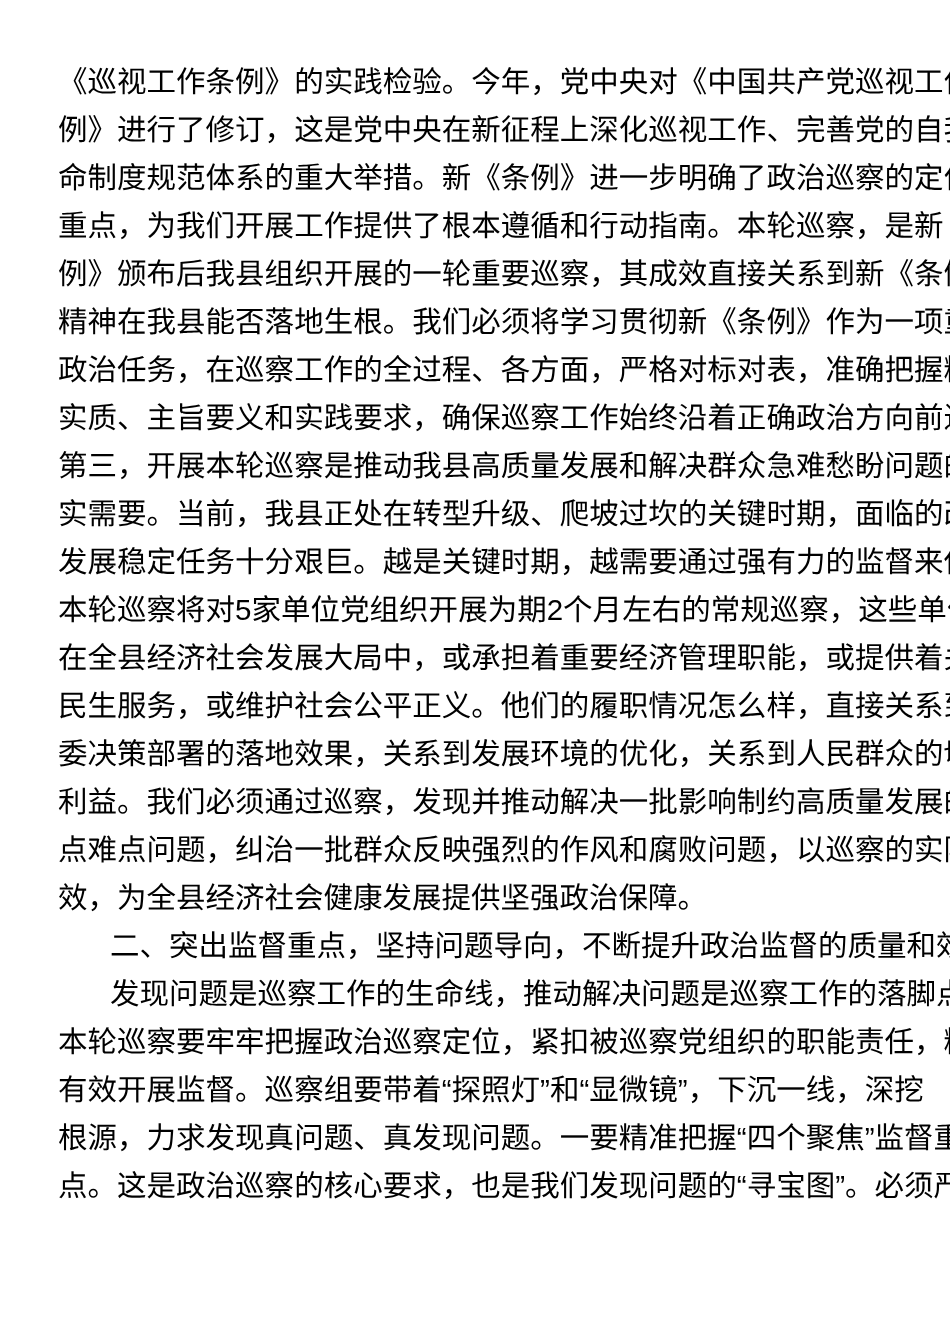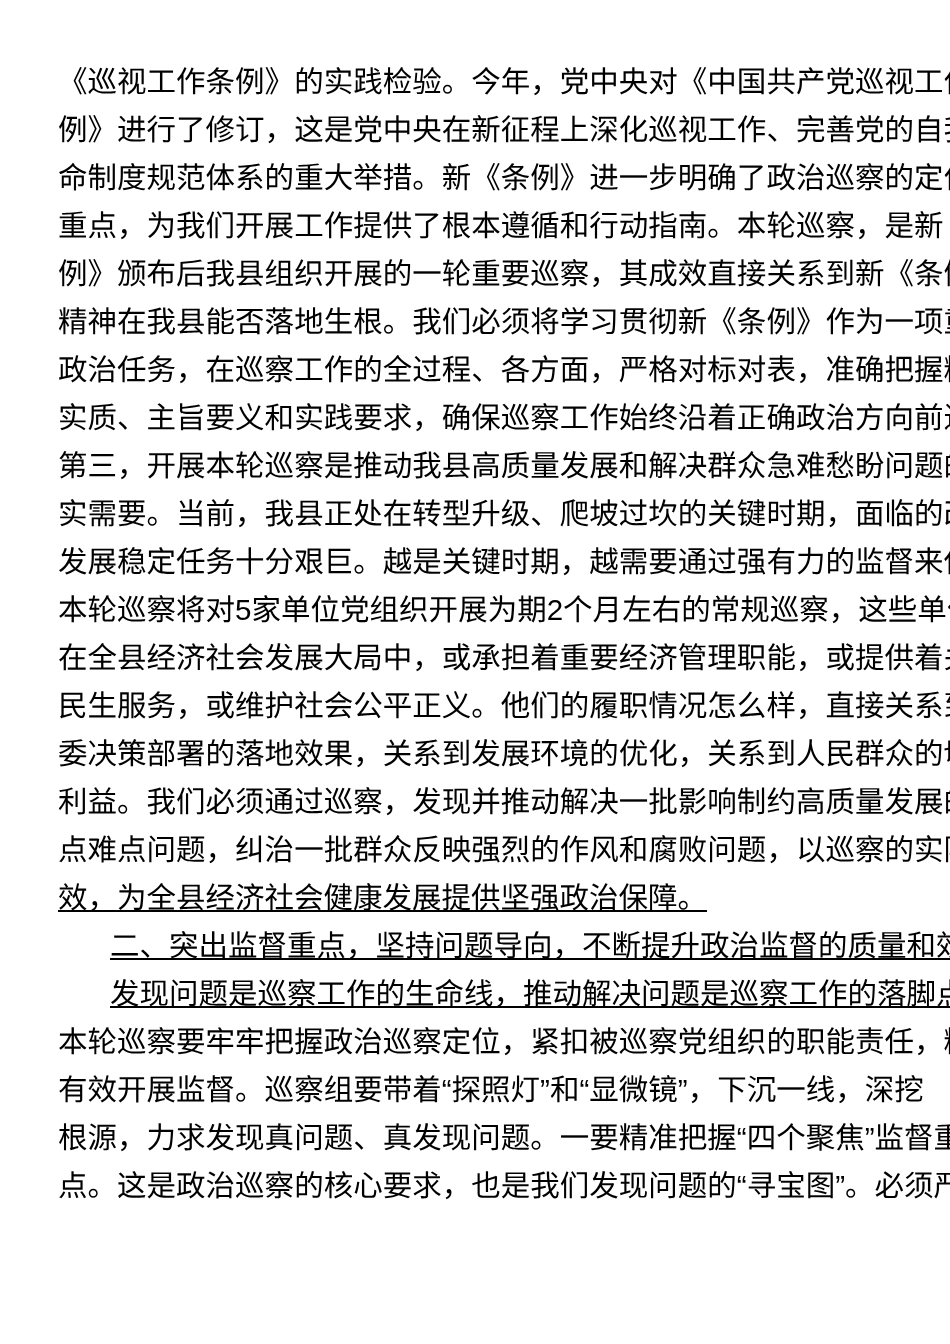--- a/index.html
+++ b/index.html
@@ -40,21 +40,20 @@
     display: flex;
     justify-content: space-between;
     white-space: nowrap;
   }
   .doc-line.justify > span {
     display: inline-block;
   }
   
   .doc-line.flush {
     display: block;
-    text-decoration: underline;
   }
   .doc-line.indent2 {
     padding-left: 52px;
   }
 </style>
 </head>
 <body>
 
 <div id="page">
   <div id="doc-body">

